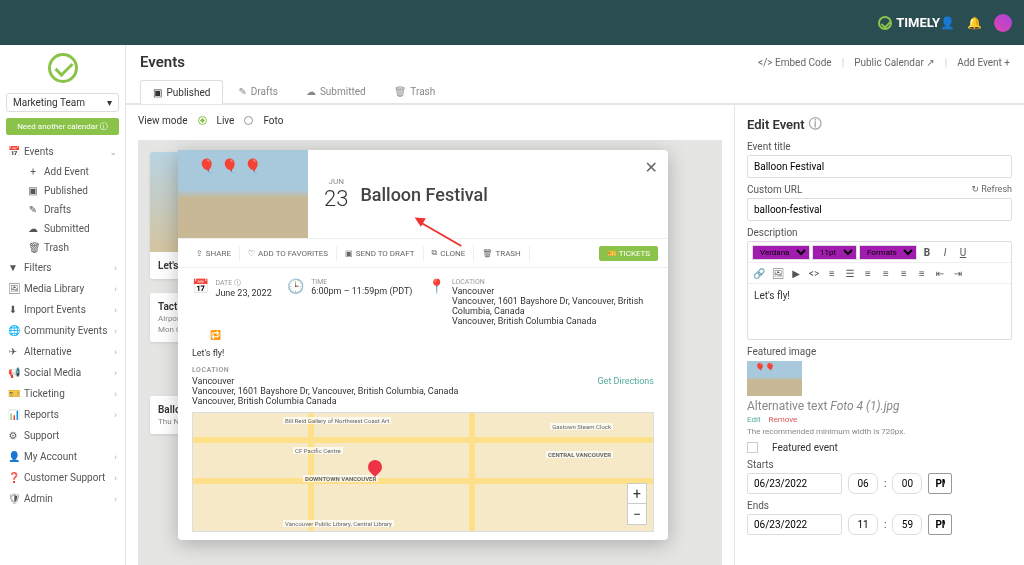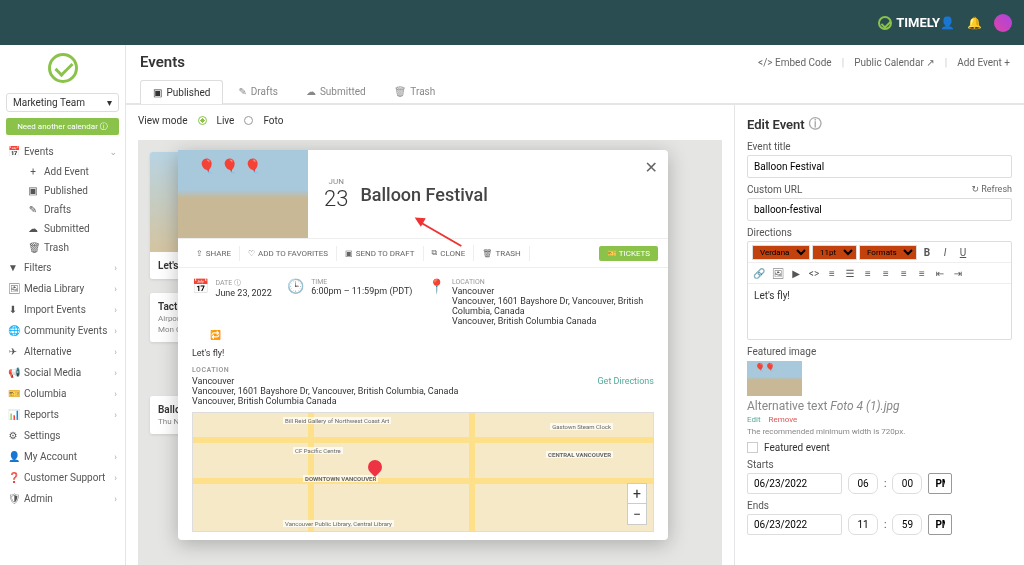--- a/index.html
+++ b/index.html
@@ -83,35 +83,35 @@
 .arrow { position:absolute; top:70px; left:240px; z-index:20; pointer-events:none; }
 .arrow-line { width:50px; height:2px; background:#e33; transform:rotate(30deg); transform-origin:left center; }
 .arrow-head { position:absolute; left:-4px; top:-5px; width:0; height:0; border-right:10px solid #e33; border-top:5px solid transparent; border-bottom:5px solid transparent; transform:rotate(30deg); }
 .editpanel { width:290px; background:#fff; border-left:1px solid #e5e5e5; padding:10px 12px; overflow:auto; font-size:10px; }
 .ep-title { font-size:13px; font-weight:600; margin-bottom:8px; display:flex; align-items:center; gap:4px; }
 .ep-label { font-size:10px; color:#555; margin:6px 0 3px; display:flex; justify-content:space-between; }
 .ep-input { width:100%; border:1px solid #ddd; border-radius:2px; padding:5px 6px; font-size:10px; }
 .refresh { font-size:9px; color:#666; cursor:pointer; }
 .rte { border:1px solid #ddd; border-radius:2px; }
 .rte-bar { display:flex; align-items:center; border-bottom:1px solid #eee; padding:2px 4px; gap:2px; flex-wrap:wrap; }
-.rte-sel { border:1px solid #ddd; font-size:8px; padding:1px 3px; background:#c2410c; }
+.rte-sel { border:1px solid #ddd; font-size:8px; padding:1px 3px; background:#a21caf; }
 .rte-btn { width:16px; height:16px; display:flex; align-items:center; justify-content:center; font-size:10px; color:#555; cursor:pointer; }
 .rte-btn.b { font-weight:bold; }
 .rte-btn.i { font-style:italic; }
 .rte-btn.u { text-decoration:underline; }
 .rte-body { padding:6px; min-height:55px; font-size:10px; }
 .thumb { width:55px; height:35px; background:linear-gradient(180deg,#a8c8dc 45%,#c9b895 55%); margin-top:4px; position:relative; }
 .thumb::before { content:"🎈🎈"; position:absolute; top:2px; left:8px; font-size:8px; }
 .alt-text { font-size:12px; color:#888; margin-top:3px; }
 .alt-text i { font-style:italic; }
 .img-links { font-size:8px; margin-top:2px; }
 .img-links .edit { color:#5a9; cursor:pointer; }
 .img-links .remove { color:#d55; cursor:pointer; margin-left:8px; }
 .rec-note { font-size:8px; color:#888; margin-top:3px; }
-.chk-row { display:flex; align-items:center; gap:6px; margin-top:6px; }
+.chk-row { display:flex; align-items:center; gap:14px; margin-top:6px; }
 .chk { width:11px; height:11px; border:1px solid #ccc; }
 .dt-row { display:flex; gap:6px; margin-top:3px; }
 .dt-input { border:1px solid #ddd; padding:4px 6px; font-size:10px; text-align:center; border-radius:2px; }
 .dt-date { width:95px; text-align:left; }
 .dt-hm { width:30px;border-radius:7px; }
 .dt-ampm { width:24px; font-weight:bold; border-color:#999; }
 .colon { align-self:center; }
 </style>
 </head>
 <body>
@@ -216,35 +216,35 @@
       <div class="nav-item">
           <span class="lft">
             <span class="ico">📢</span>
             <span>Social Media</span>
           </span>
           <span class="chev">›</span>
         </div>
       <div class="nav-item">
           <span class="lft">
             <span class="ico">🎫</span>
-            <span>Columbia</span>
+            <span>Ticketing</span>
           </span>
           <span class="chev">›</span>
         </div>
       <div class="nav-item">
           <span class="lft">
             <span class="ico">📊</span>
             <span>Reports</span>
           </span>
           <span class="chev">›</span>
         </div>
       <div class="nav-item">
           <span class="lft">
             <span class="ico">⚙</span>
-            <span>Settings</span>
+            <span>Support</span>
           </span>
         </div>
       <div class="nav-item">
           <span class="lft">
             <span class="ico">👤</span>
             <span>My Account</span>
           </span>
           <span class="chev">›</span>
         </div>
       <div class="nav-item">
@@ -429,21 +429,21 @@
             <span>Edit Event</span>
             <span style="color:#aaa">ⓘ</span>
           </div>
         <div class="ep-label">Event title</div>
         <input class="ep-input" value="Balloon Festival" style="">
         <div class="ep-label">
             <span>Custom URL</span>
             <span class="refresh">↻ Refresh</span>
           </div>
         <input class="ep-input" value="balloon-festival" style="">
-        <div class="ep-label">Directions</div>
+        <div class="ep-label">Description</div>
         <div class="rte">
           <div class="rte-bar">
             <select class="rte-sel"><option>Verdana</option></select>
             <select class="rte-sel"><option>11pt</option></select>
             <select class="rte-sel"><option>Formats</option></select>
             <span class="rte-btn b">B</span>
             <span class="rte-btn i">I</span>
             <span class="rte-btn u">U</span>
           </div>
           <div class="rte-bar">

